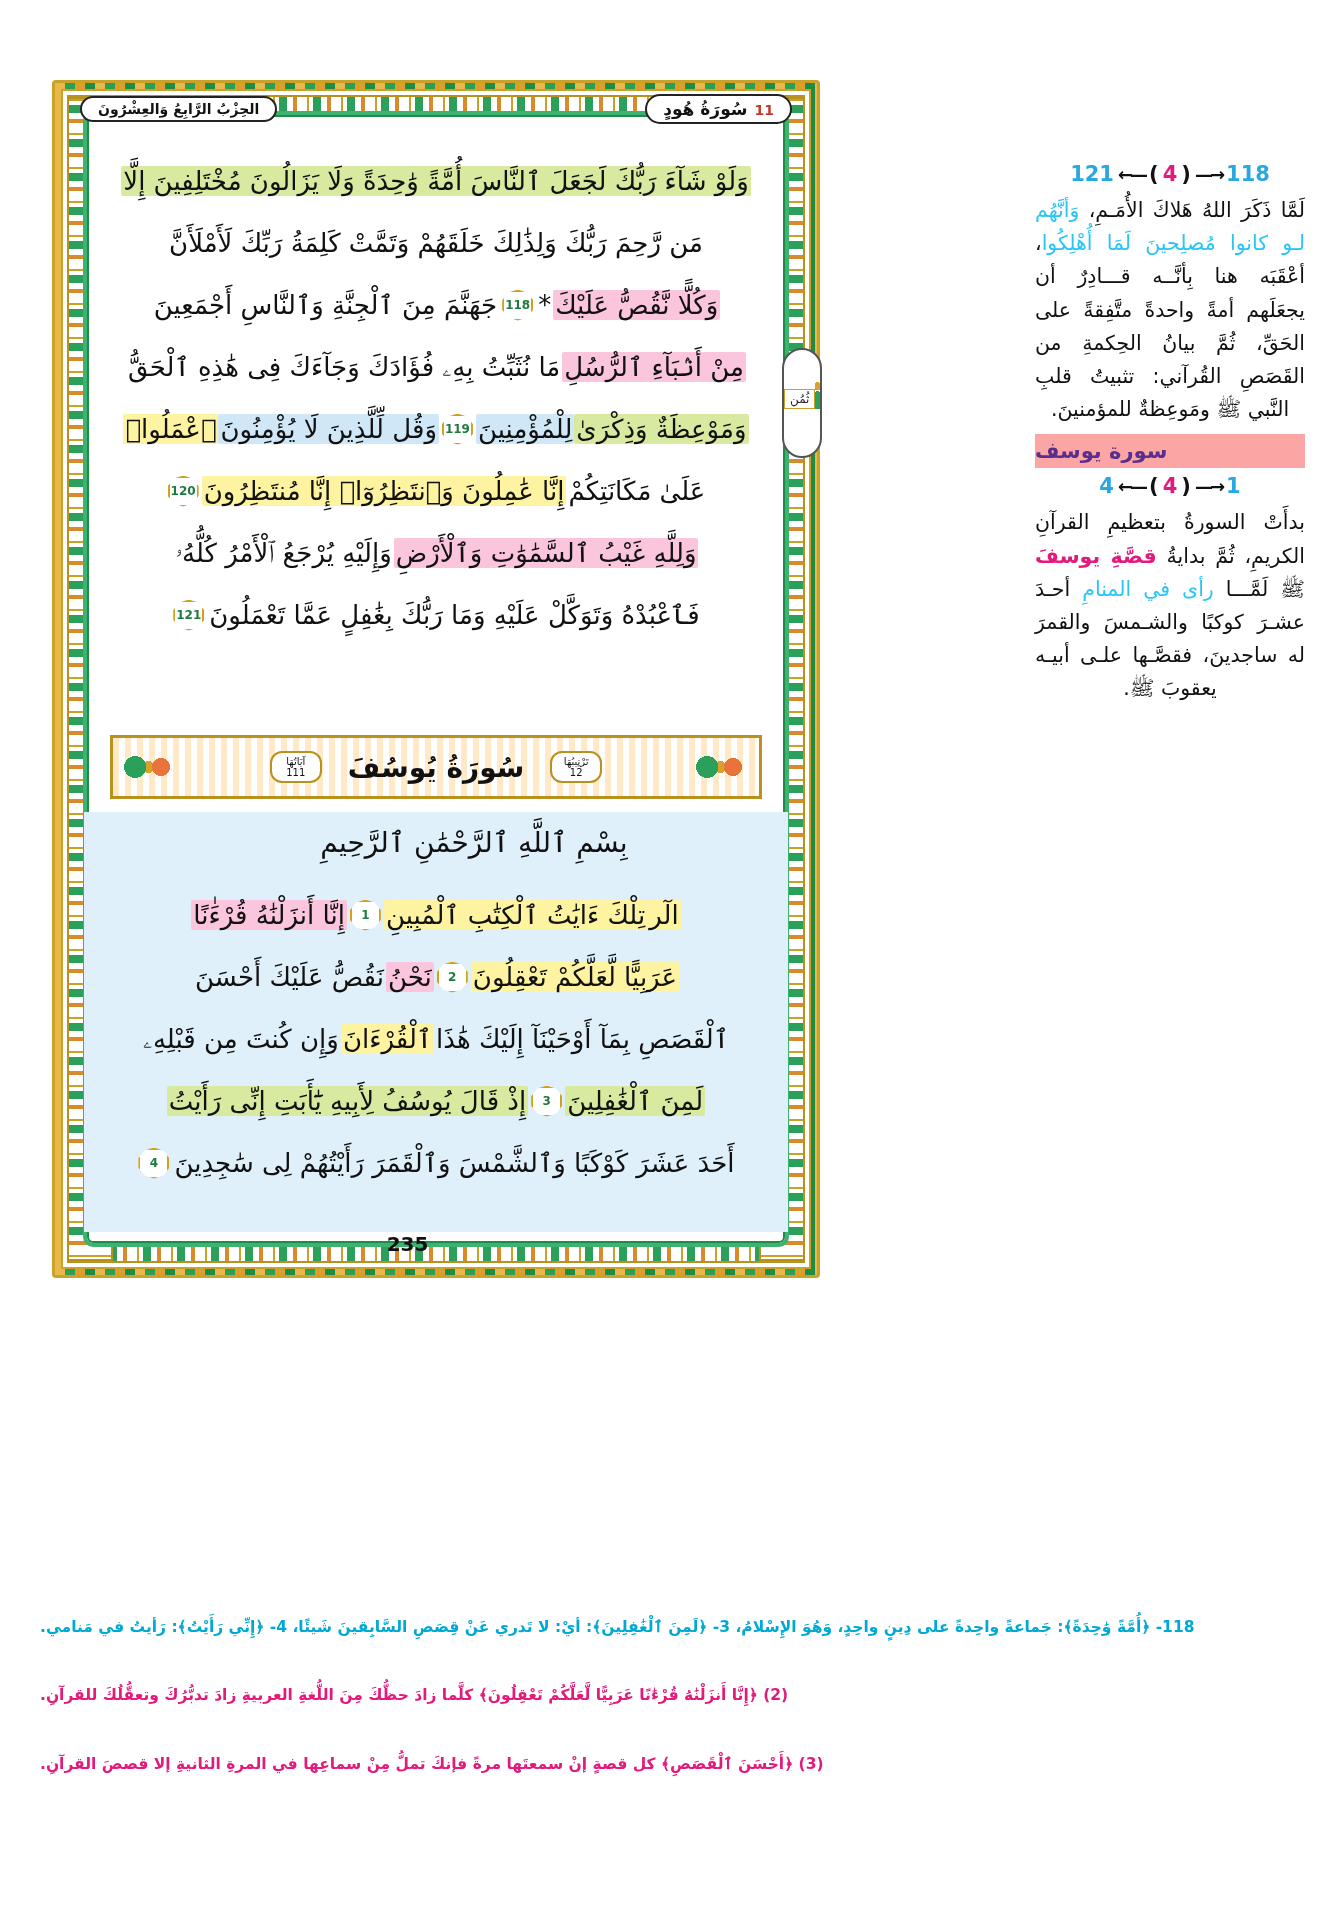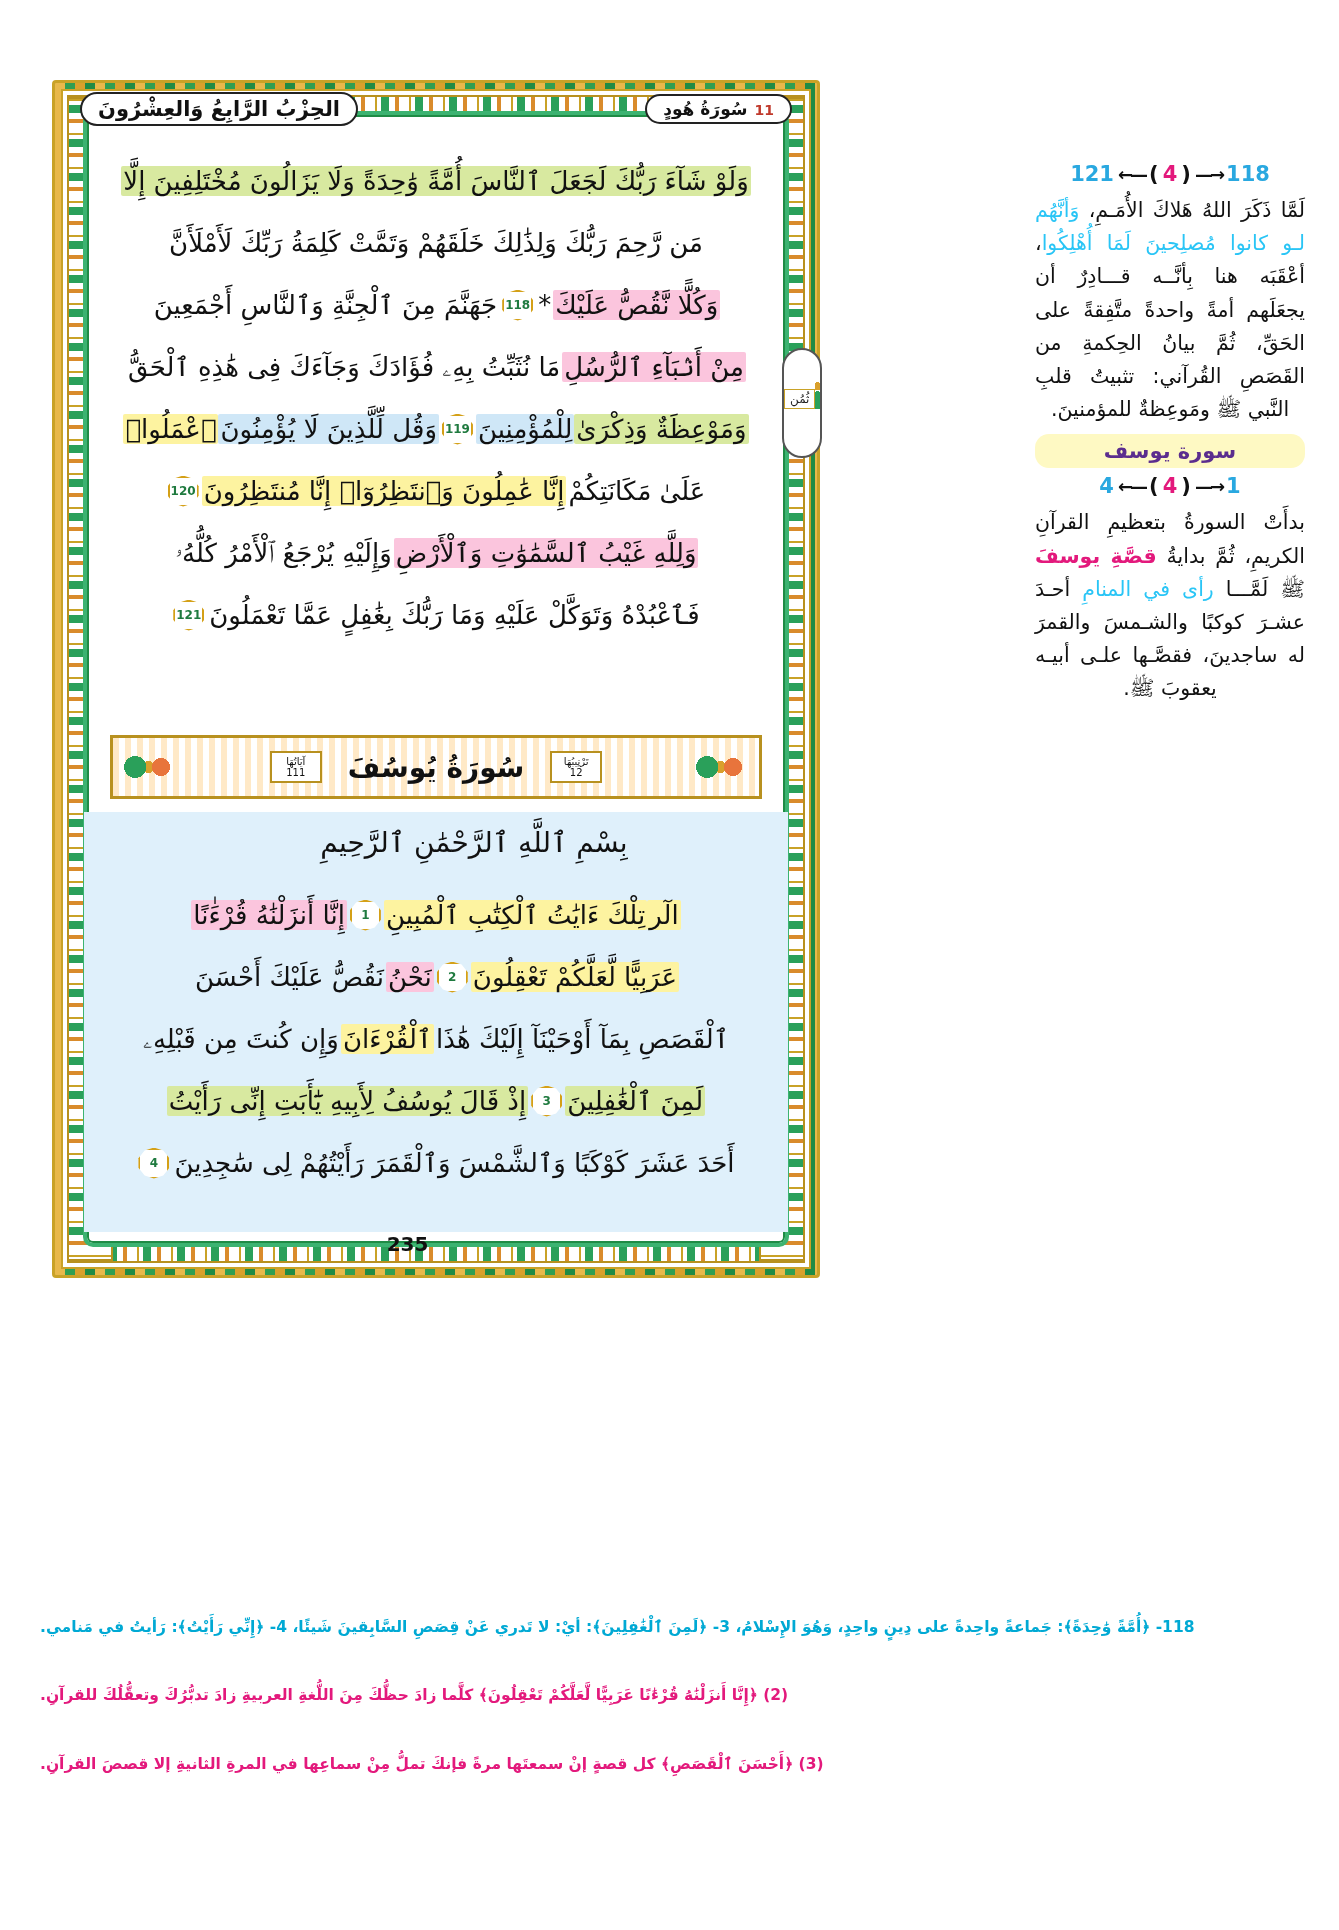--- a/index.html
+++ b/index.html
@@ -66,21 +66,21 @@
   .bottom-band{bottom:4px;}
 
   
   .running-head{
     position:absolute;left:52px;top:84px;width:768px;height:50px;
     display:flex;align-items:center;justify-content:space-between;
     padding:0 28px;box-sizing:border-box;z-index:20;
   }
   .head-pill{
     background:#fff;border:2px solid #222;border-radius:22px;
-    padding:3px 16px;font-size:21px;font-weight:bold;color:#111;
+    padding:3px 16px;font-size:14px;font-weight:bold;color:#111;
     white-space:nowrap;font-family:"DejaVu Sans","Liberation Sans",sans-serif;
   }
   .head-pill.surah{font-size:17px;display:flex;gap:7px;align-items:baseline;}
   .head-pill.surah .num{color:#c0392b;font-size:14px;}
 
   
   .ayah-lines{
     position:absolute;left:84px;top:150px;width:704px;
     direction:rtl;text-align:center;
   }
@@ -143,21 +143,21 @@
       radial-gradient(circle at 65% 50%,#e8743c 0 9px,transparent 9px),
       radial-gradient(circle at 48% 50%,#d9a02c 0 6px,transparent 6px);
   }
   .surah-band .mid{
     flex:1;display:flex;align-items:center;justify-content:center;gap:26px;
   }
   .surah-band .title{
     font-size:28px;font-weight:bold;color:#111;letter-spacing:1px;
   }
   .band-chip{
-    border:2px solid #b8911f;border-radius:0;background:#fff;
+    border:2px solid #b8911f;border-radius:12px;background:#fff;
     font-size:10px;line-height:1.1;color:#111;text-align:center;
     padding:3px 7px;min-width:34px;
   }
 
   
   .blue-region{
     position:absolute;left:84px;top:812px;width:704px;height:420px;
     background:#dff0fb;
   }
   .basmala{
@@ -186,22 +186,22 @@
   .paren{color:#111;}
 
   .side-par{
     font-size:20.5px;line-height:1.62;color:#111;text-align:justify;
     text-align-last:center;margin:0 0 6px;
   }
   .cy{color:#29c5f6;}
   .cpink{color:#e3197c;font-weight:bold;}
 
   .side-surah-title{
-    background:#fef9c3;text-align:center;padding:5px 0;margin:8px 0 6px;
-    font-size:21px;font-weight:bold;color:#5b2d8e;border-radius:14px;
+    background:#fca5a5;text-align:left;padding:5px 0;margin:8px 0 6px;
+    font-size:21px;font-weight:bold;color:#5b2d8e;
   }
 
   
   .footnotes{
     position:absolute;left:40px;right:26px;top:1615px;direction:rtl;
   }
   .fn-cyan{
     color:#00a9d4;font-size:15.5px;line-height:1.55;text-align:justify;
     text-align-last:left;margin-bottom:8px;font-weight:bold;
   }

